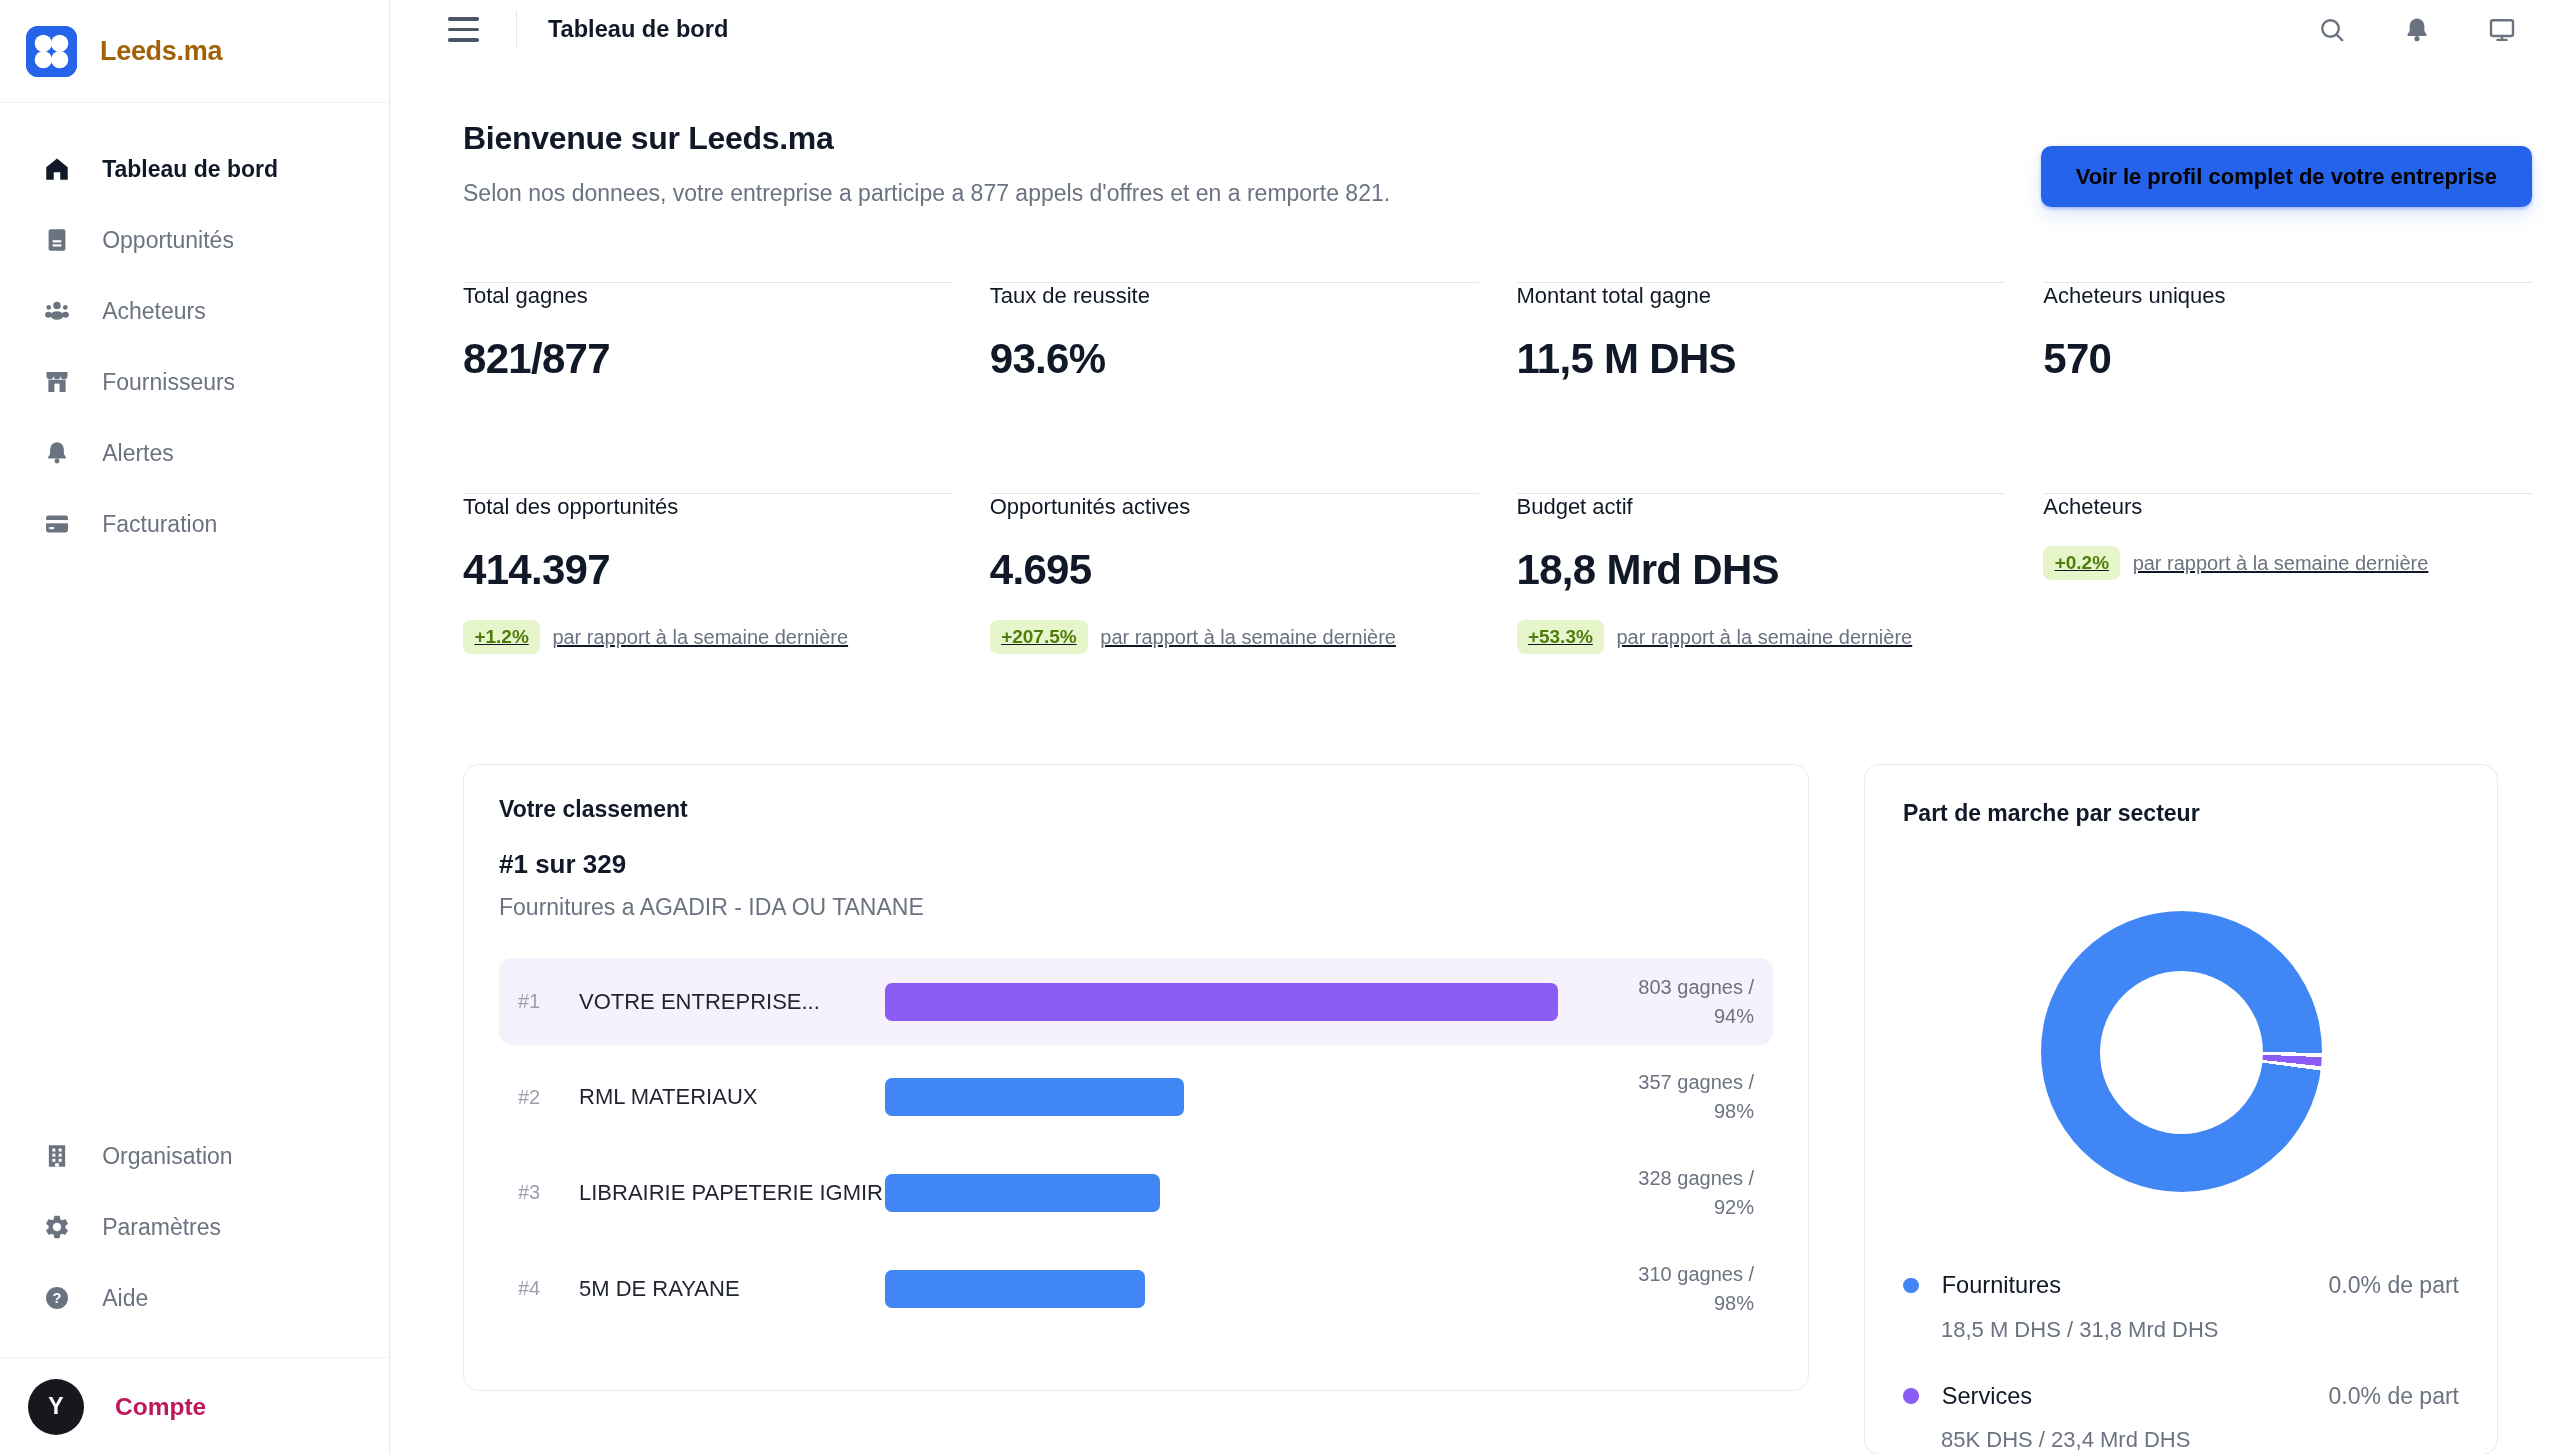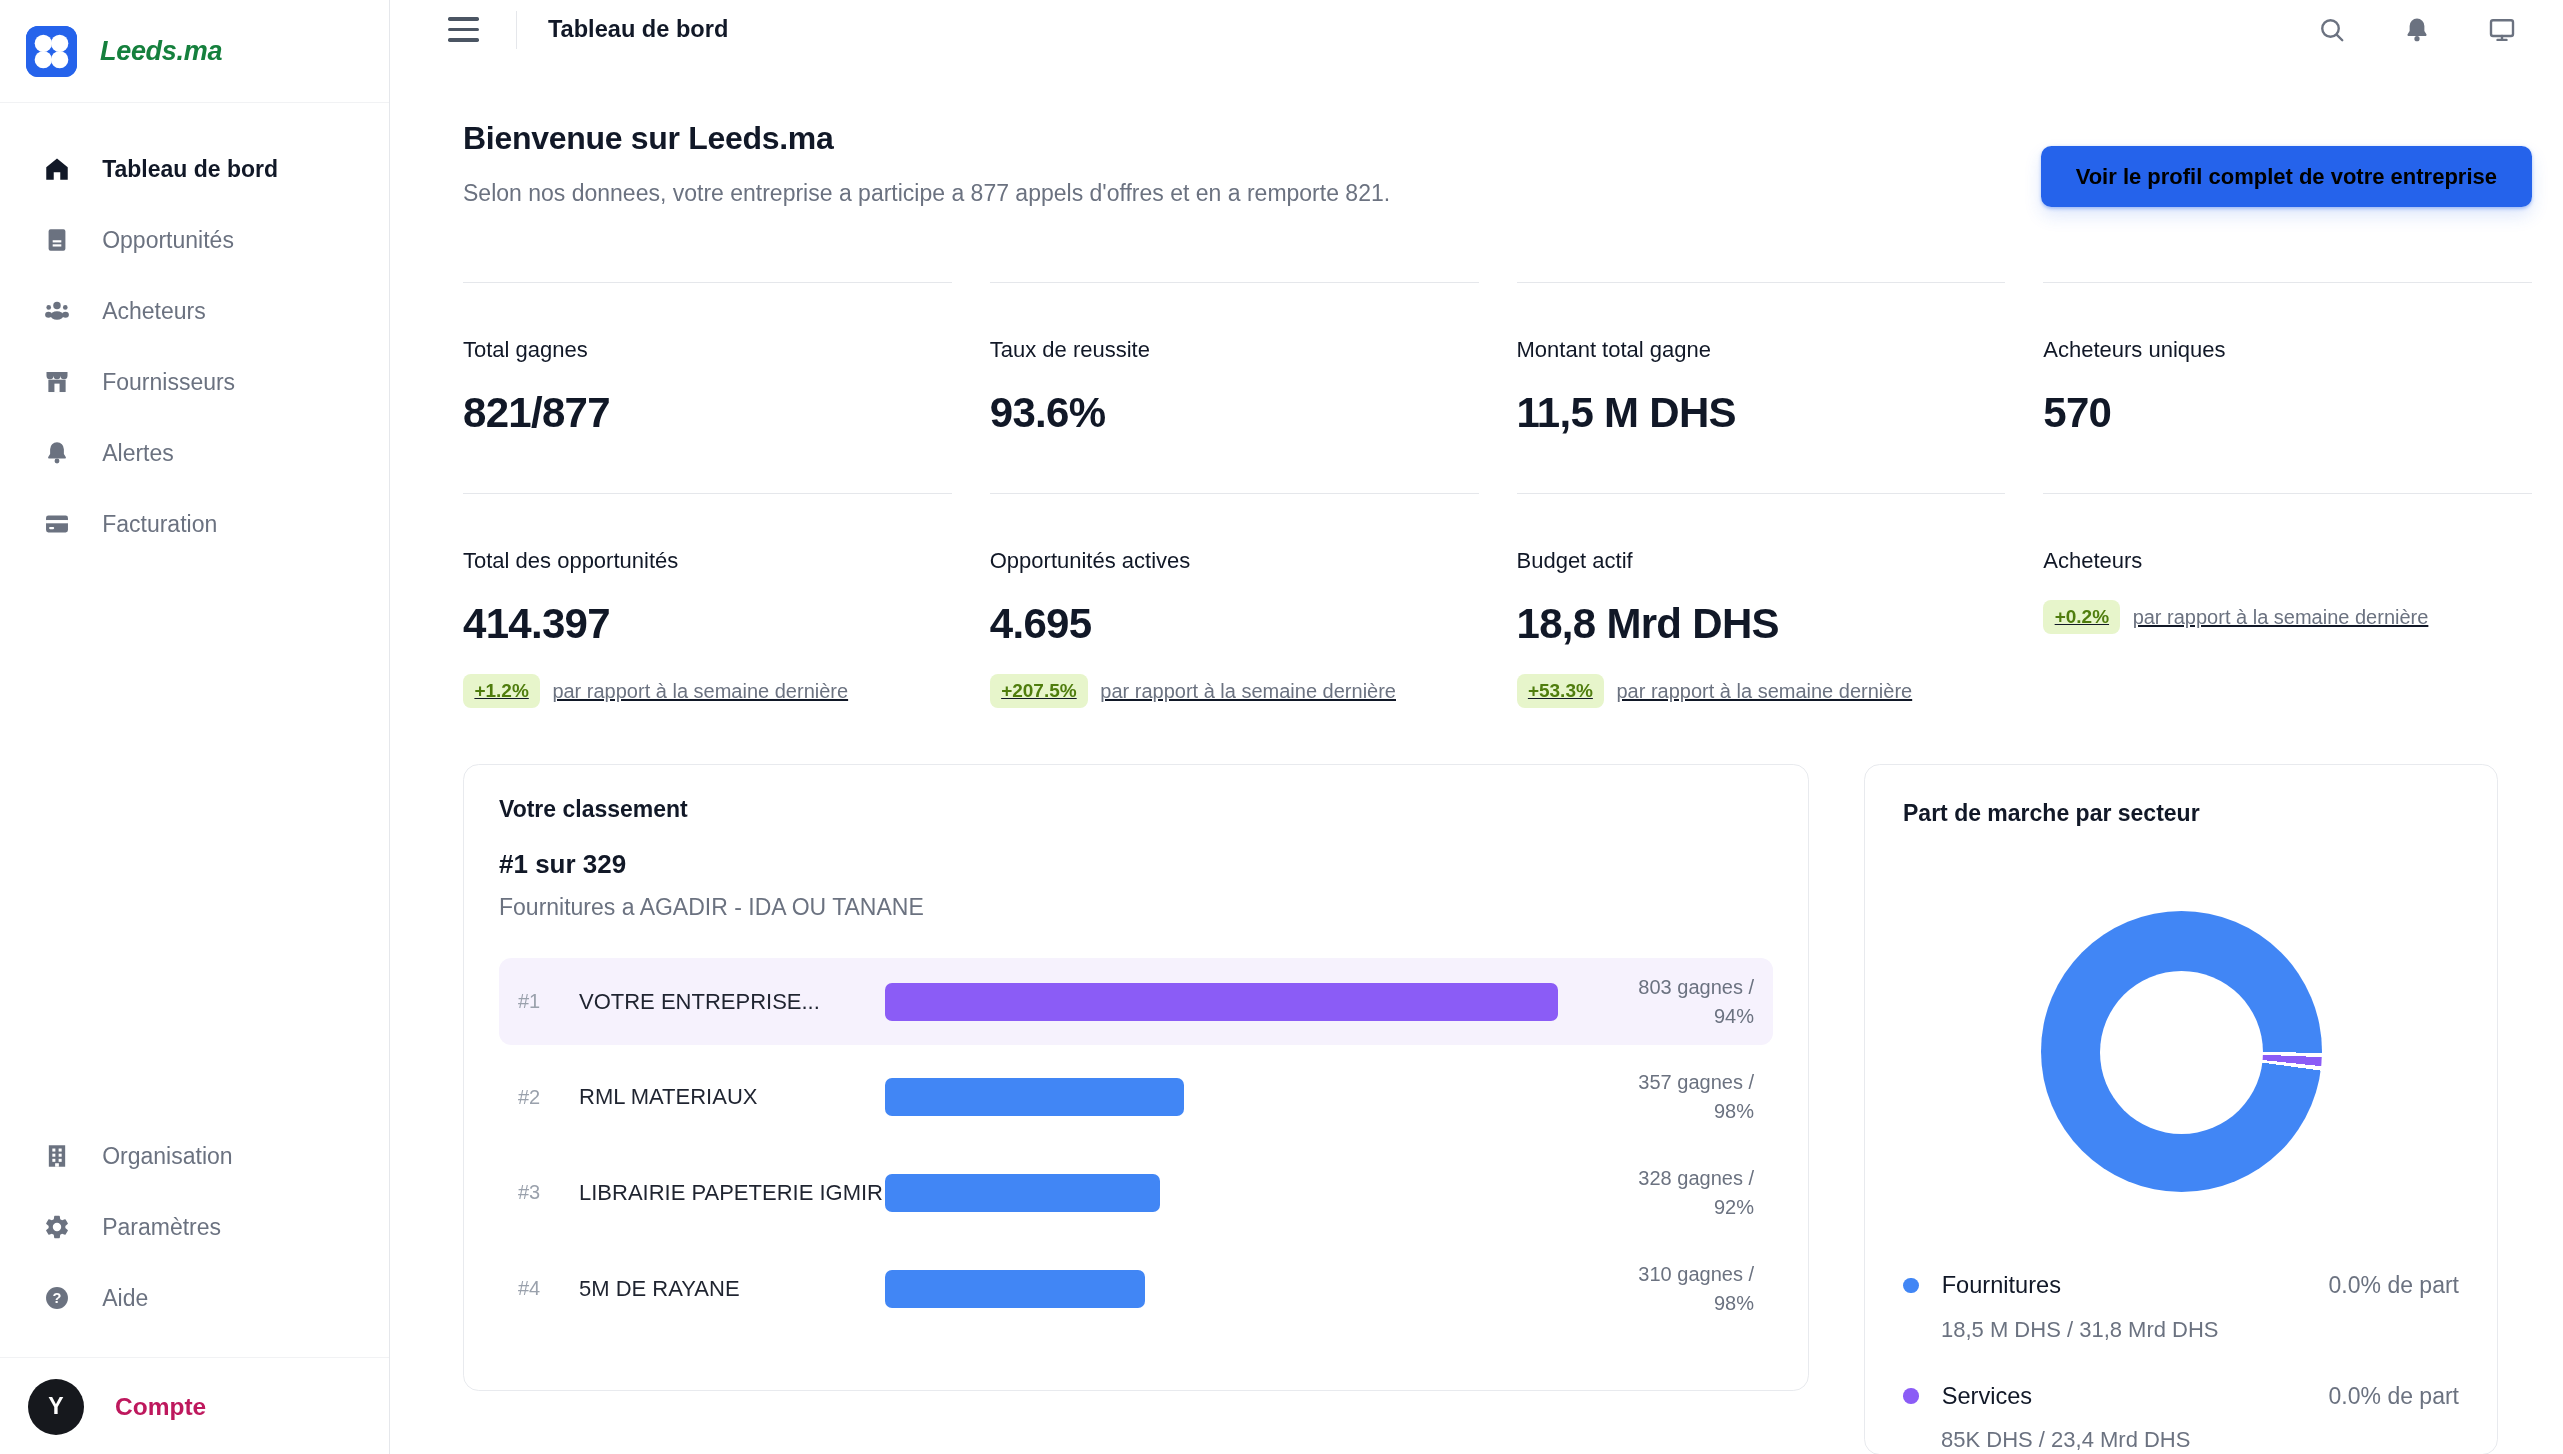--- a/index.html
+++ b/index.html
@@ -7,21 +7,21 @@
   .app{
     width:2563px;height:1455px;overflow:hidden;display:flex;
     font-family:"Liberation Sans","DejaVu Sans",sans-serif;color:#111827;background:#fff;
     -webkit-font-smoothing:antialiased;
   }
   
   .sidebar{width:390px;flex:0 0 390px;border-right:0.9px solid #e5e7eb;display:flex;flex-direction:column;}
   .logo-row{height:103px;display:flex;align-items:center;gap:23px;padding:0 0 0 26px;border-bottom:0.9px solid #f1f2f4;}
   .logo-badge{width:51px;height:51px;border-radius:12.2px;background:#2563eb;display:flex;align-items:center;justify-content:center;}
   .logo-badge svg{width:51px;height:51px;}
-  .brand-name{font-size:27px;font-weight:700;letter-spacing:-0.3px;color:#15803d;font-style:italic;}
+  .brand-name{font-size:27px;font-weight:700;letter-spacing:-0.3px;color:#a16207;}
   .nav{padding:40px 21px 0 30px;display:flex;flex-direction:column;gap:19px;}
   .nav-item{display:flex;align-items:center;gap:30px;height:52px;padding:0 12.2px;border-radius:10.5px;color:#6b7280;cursor:pointer;}
   .nav-item .icon{width:30px;height:30px;display:flex;align-items:center;justify-content:center;}
   .nav-item .icon svg{width:28px;height:28px;fill:#6b7280;}
   .nav-item .label{font-size:23px;font-weight:500;}
   .nav-item.active{color:#111827;}
   .nav-item.active .icon svg{fill:#111827;}
   .nav-item.active .label{font-weight:600;}
   .sidebar-spacer{flex:1;}
   .nav.bottom{padding-top:0;padding-bottom:33px;}
@@ -41,21 +41,21 @@
   .content{padding:61px 31px 0 73px;flex:1;display:flex;flex-direction:column;}
   
   .welcome-row{display:flex;align-items:flex-end;justify-content:space-between;}
   .welcome-title{font-size:32px;font-weight:700;letter-spacing:-0.3px;color:#111827;}
   .welcome-sub{margin-top:23px;font-size:23px;color:#6b7280;}
   .cta-button{background:#2563eb;color:#000000;border:none;border-radius:10.5px;height:61px;padding:0 35px;
     font-size:22px;font-weight:600;font-family:inherit;cursor:pointer;
     box-shadow:0 1.7px 3.5px rgba(37,99,235,.35),0 8.7px 17.5px rgba(37,99,235,.15);}
   
   .stats-grid{margin-top:75px;display:grid;grid-template-columns:repeat(4,1fr);column-gap:38px;}
-  .stat-card{padding-top:54px;}
+  .stat-card{}
   .stat-card.row1{border-top:1.7px solid #e5e7eb;border-bottom:1.7px solid #e5e7eb;height:212px;}
   .stat-card.row2{height:226px;}
   .stat-label{font-size:22px;color:#111827;}
   .stat-value{margin-top:26px;font-size:42px;font-weight:800;letter-spacing:-0.7px;color:#111827;}
   .stat-badge-row{margin-top:26px;display:flex;align-items:center;gap:12.2px;text-decoration:underline;}
   .stat-badge{background:#e7f5cb;color:#4f7d0d;font-size:19px;font-weight:600;border-radius:7.9px;padding:6.1px 11.4px;}
   .stat-caption{font-size:20px;color:#6b7280;}
   
   .panels-row{margin-top:44px;display:flex;gap:55px;align-items:flex-start;}
   .panel{border:1.7px solid #e8eaee;border-radius:15.7px;background:#fff;}

